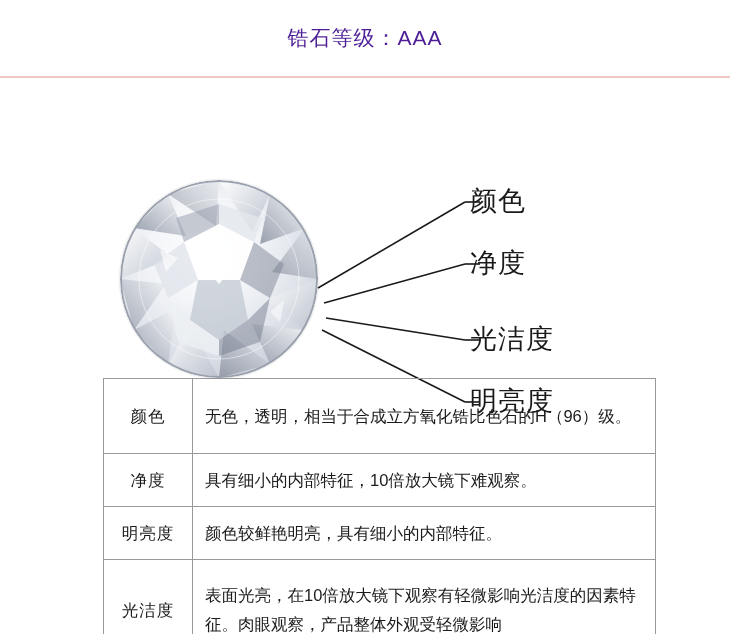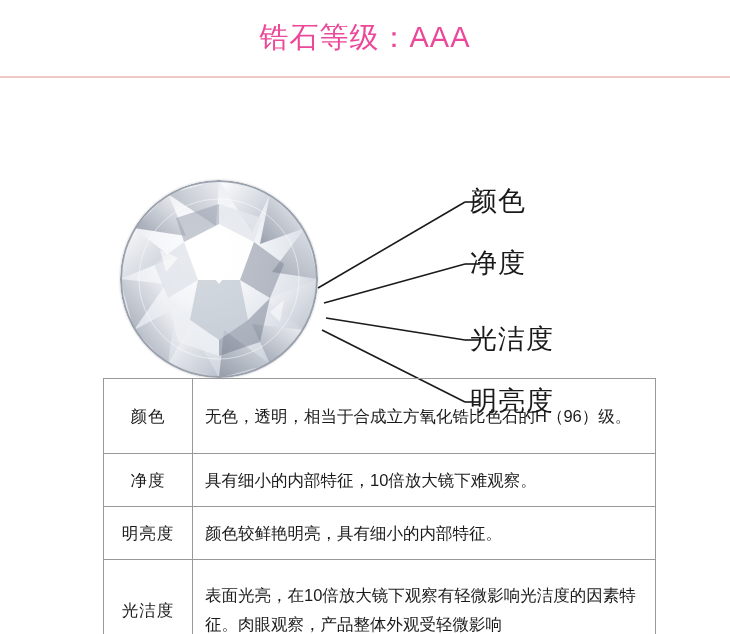--- a/index.html
+++ b/index.html
@@ -19,22 +19,22 @@
   
   .header {
     height: 78px;
     display: flex;
     align-items: center;
     justify-content: center;
     border-bottom: 2px solid #f0c9c4;
     box-sizing: border-box;
   }
   .header-title {
-    font-size: 29px;
-    color: #ec4899;
+    font-size: 21px;
+    color: #4c1d95;
     letter-spacing: 1px;
     font-family: "Liberation Sans", sans-serif;
     white-space: nowrap;
   }
 
   
   .diagram {
     position: relative;
     height: 282px;
   }

